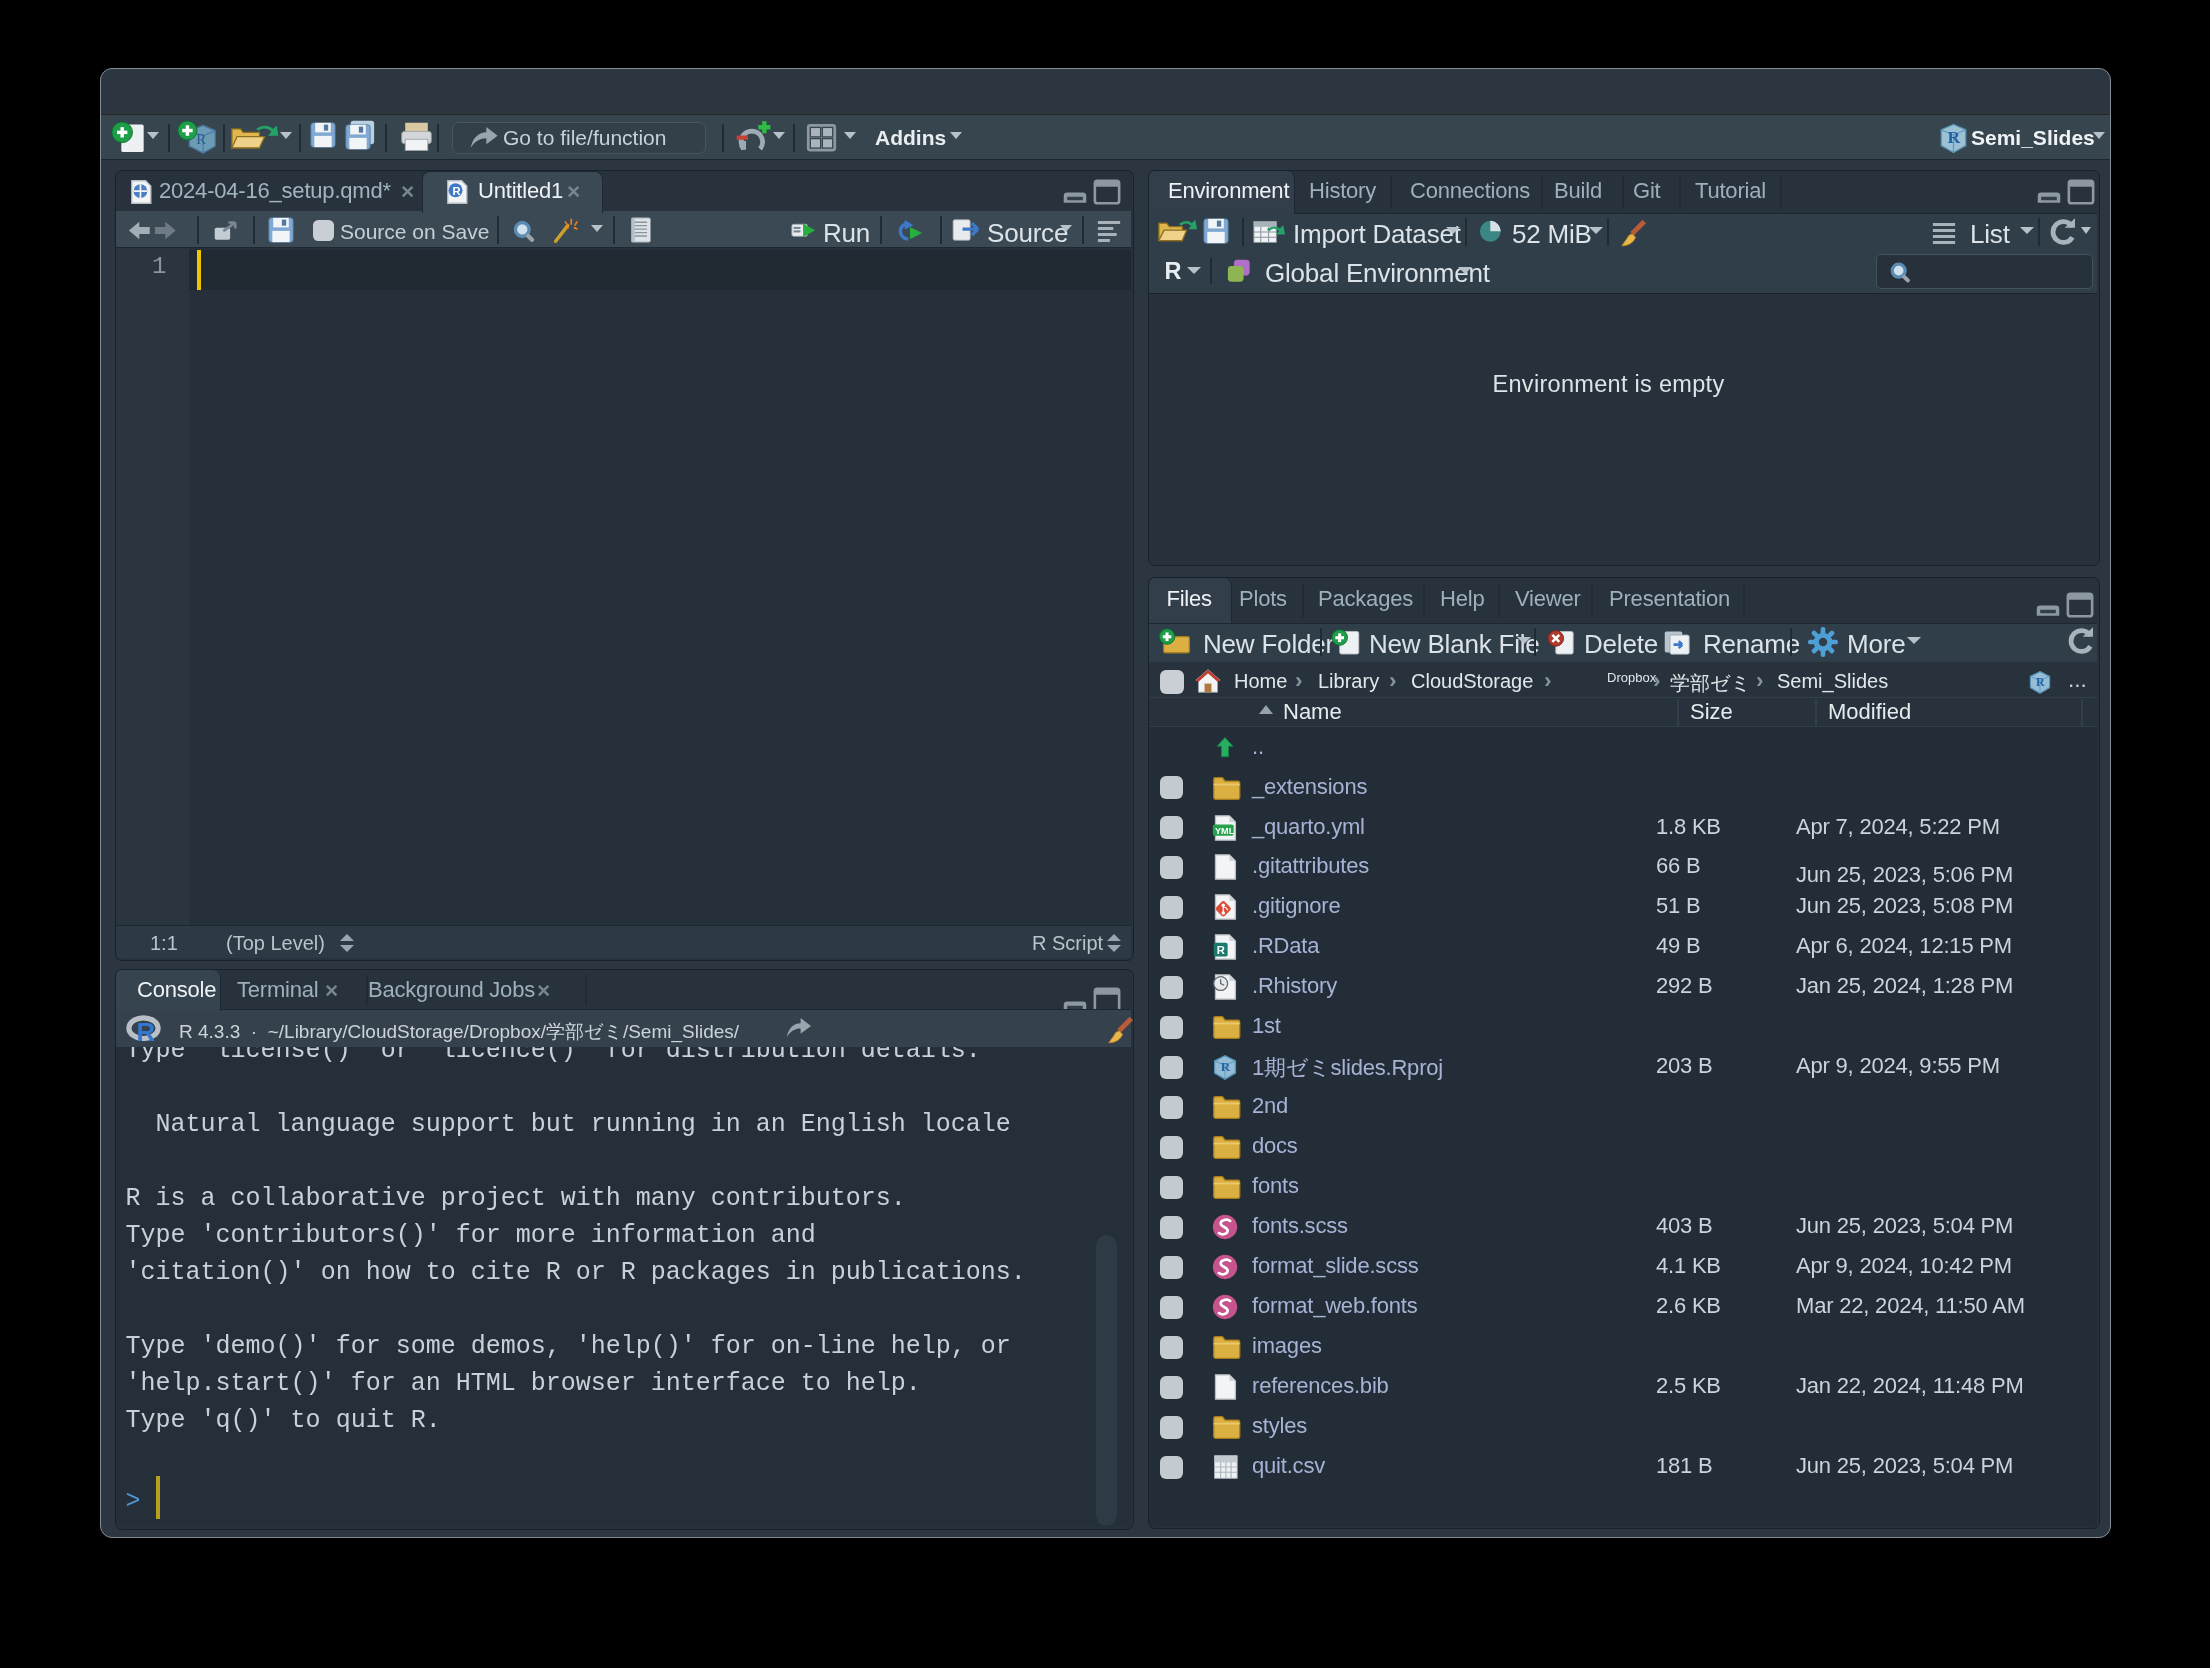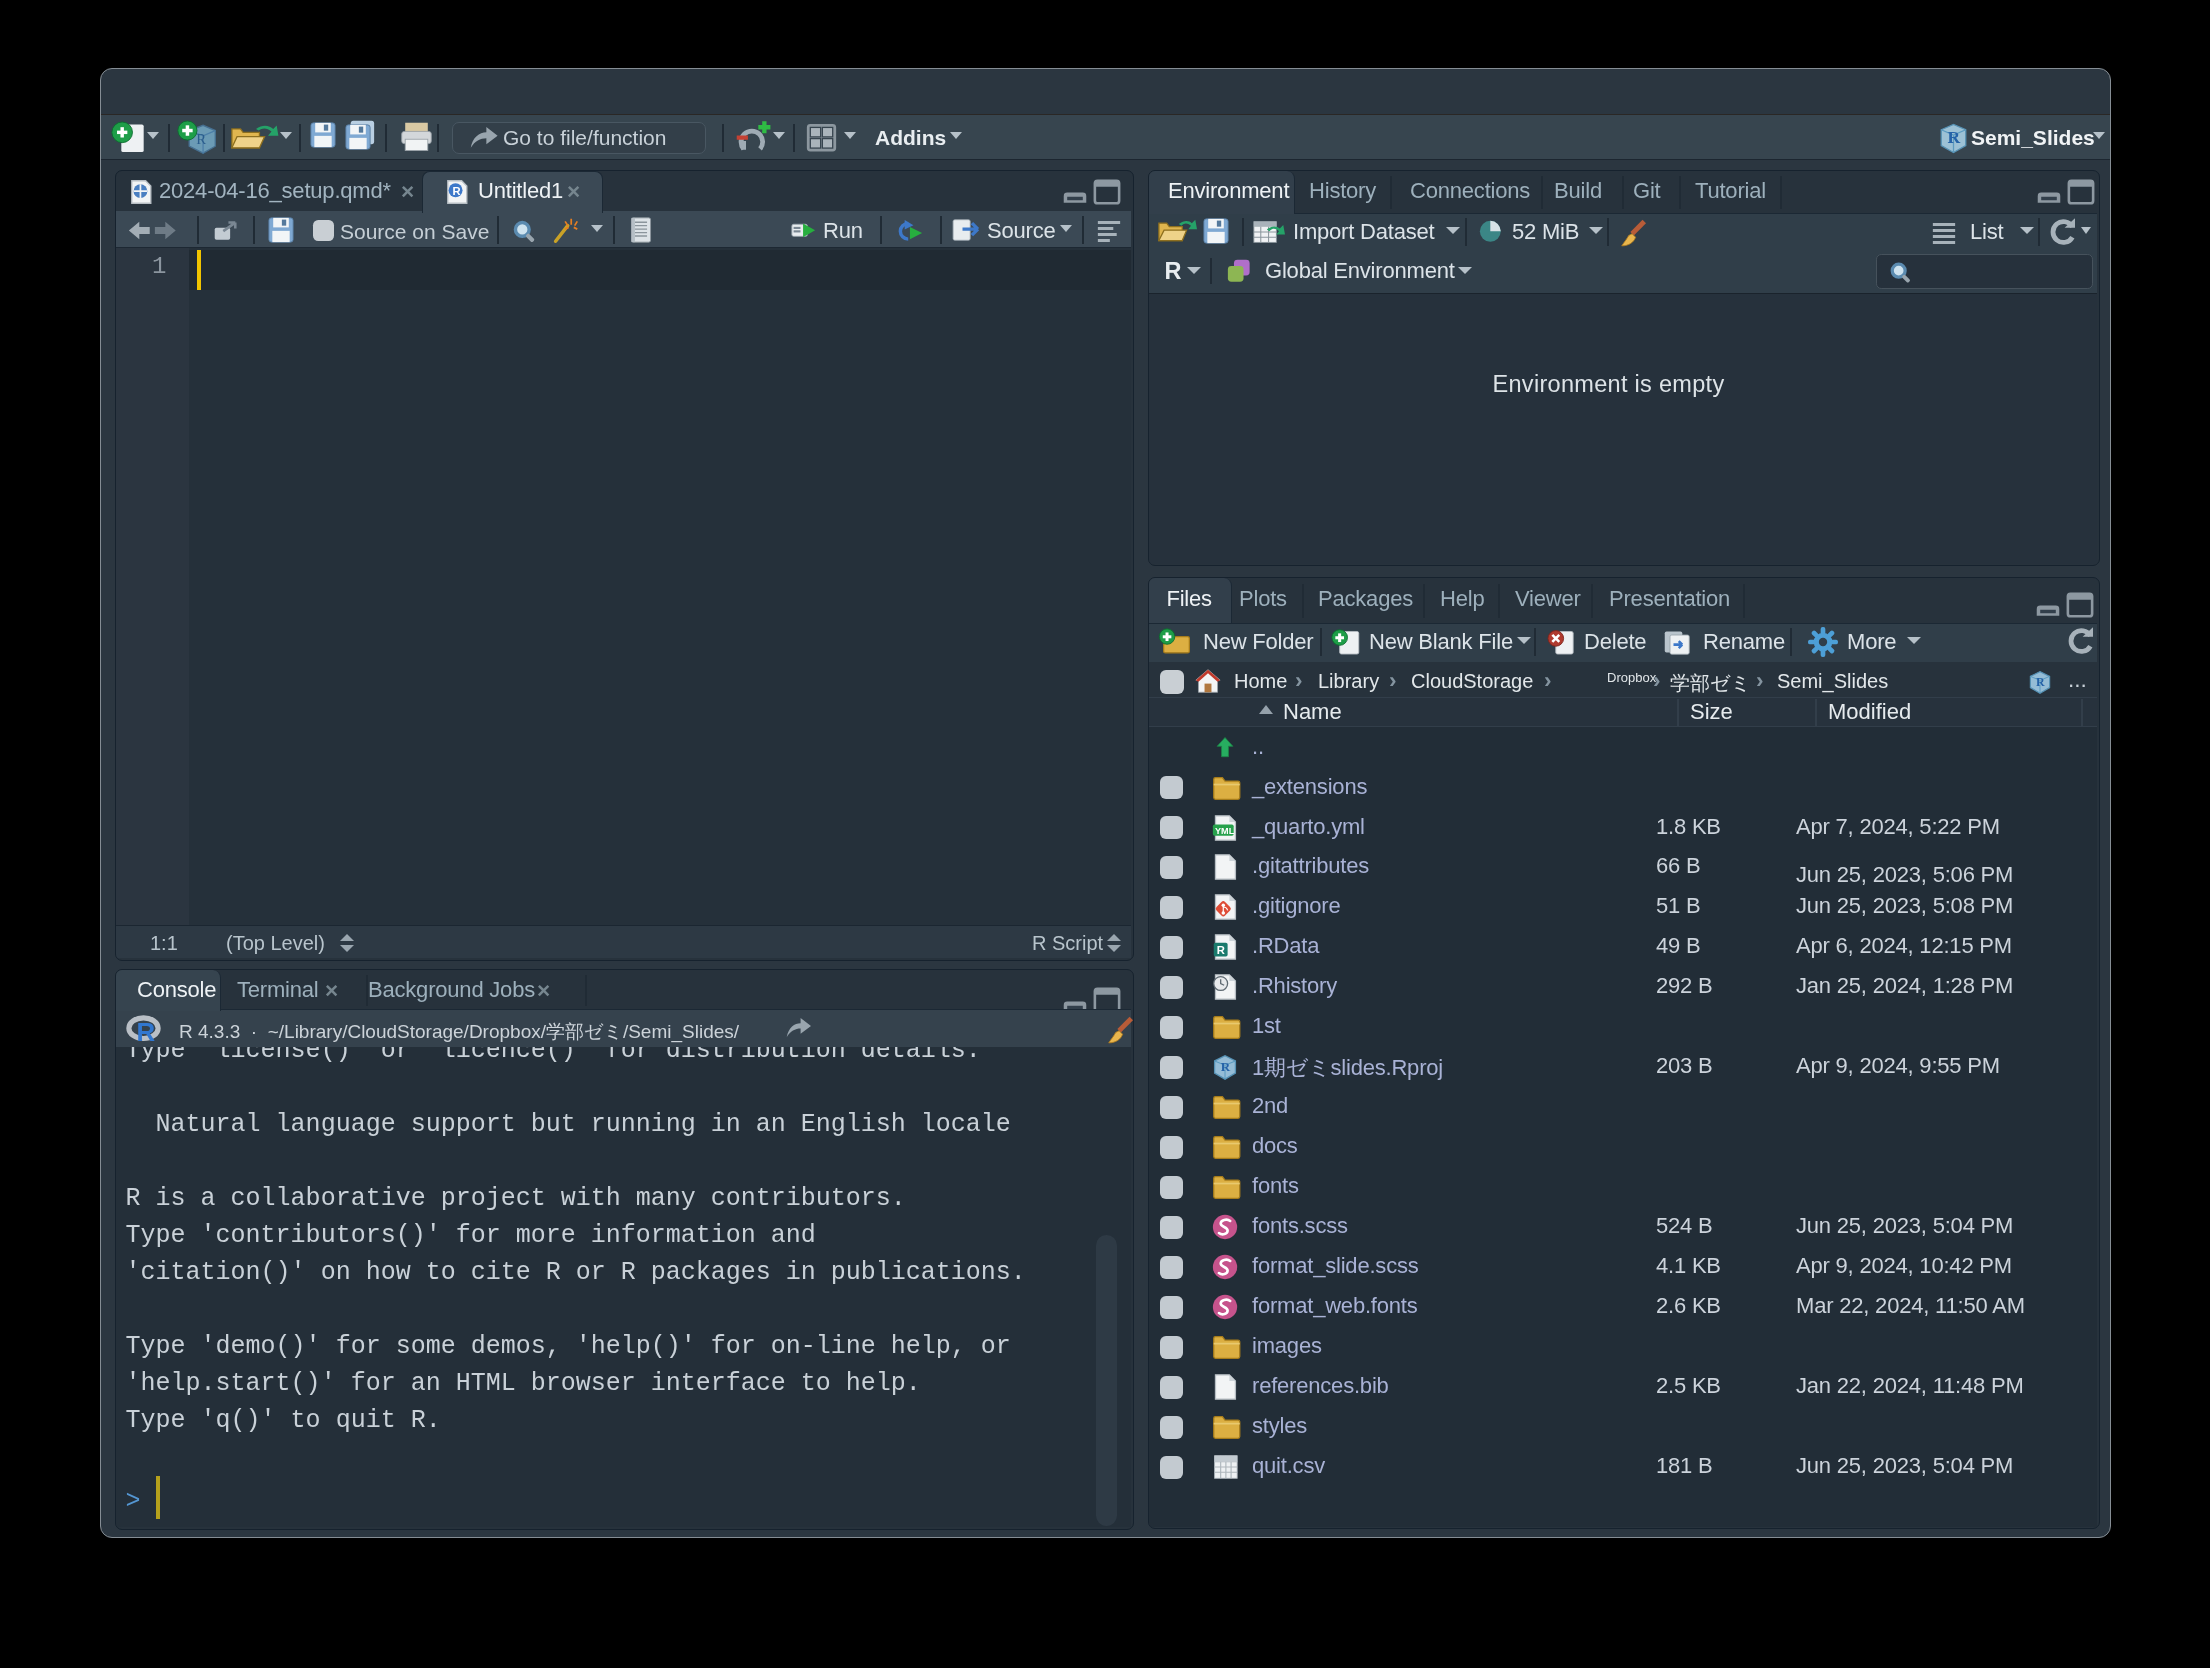--- a/index.html
+++ b/index.html
@@ -8,21 +8,21 @@
 .win{position:absolute;left:100px;top:68px;width:2011px;height:1470px;background:#2b3640;border:1.7px solid #858d94;border-radius:12px;box-sizing:border-box;overflow:hidden;}
 .titlebar{position:absolute;left:0;top:0;width:100%;height:47px;background:#3c3836;}
 .tl{position:absolute;top:12px;width:21px;height:21px;border-radius:50%;}
 .title{position:absolute;top:0;left:0;width:100%;height:47px;line-height:49px;text-align:center;color:#d6d4d1;font-size:22px;font-weight:bold;letter-spacing:-0.3px;}
 .maintb{position:absolute;left:0;top:45px;width:100%;height:46px;background:#37454f;border-bottom:1.7px solid #1c2630;border-top:1.7px solid #2a2725;box-sizing:border-box;}
 .pane{position:absolute;background:#232e38;border:1.7px solid #16222e;border-radius:7px;box-sizing:border-box;overflow:hidden;}
 .tsep{position:absolute;width:1.7px;background:#202b35;}
 .dd{position:absolute;width:0;height:0;border-left:7px solid transparent;border-right:7px solid transparent;border-top:7.8px solid #b6c1c9;}
 .tabtxt{color:#9db0bc;font-size:22px;letter-spacing:-0.2px;}
 .atabtxt{color:#eef2f5;font-size:22px;letter-spacing:-0.2px;}
-.tbtxt{color:#dce3e8;font-size:22px;letter-spacing:-0.2px;}
+.tbtxt{color:#dce3e8;font-size:26px;letter-spacing:-0.2px;}
 .x{color:#76868f;font-size:22.6px;font-weight:bold;}
 .mono{font-family:"Liberation Mono",monospace;}
 .cb{position:absolute;background:#c9cfd4;border-radius:5.2px;}
 .chev{color:#8494a0;font-size:22.6px;}
 .fname{color:#a9b2d5;font-size:22px;letter-spacing:-0.2px;}
 .fmeta{color:#ccd3db;font-size:22px;letter-spacing:-0.2px;}
 .hdrtxt{color:#e6ebee;font-size:22px;}
 svg{position:absolute;overflow:visible;}
 </style></head>
 <body>
@@ -522,21 +522,21 @@
         <path d="M2 27 L2 6 Q2 4 4 4 L12 4 L15 8 L30 8 Q32 8 32 10 L32 27 Q32 29 30 29 L4 29 Q2 29 2 27 Z" fill="#dcaf42" stroke="#a67c1b" stroke-width="1.5"></path>
         <path d="M2 12 L32 12" stroke="#e8c96e" stroke-width="2"></path>
       </svg>
       <div class="abs fname" style="left:103px;top:595px;">fonts</div>
       <div class="cb" style="left:11.3px;top:638px;width:22.6px;height:22.6px;background:#c3cad0;border-radius:6px;"></div>
       <svg style="left:63px;top:635px" width="29.5" height="28" viewBox="0 0 34 32">
         <circle cx="15" cy="16" r="14" fill="#c6538c"></circle>
         <path d="M21 9 C17 6 10 8 10 12 C10 16 18 16 18 20 C18 24 12 26 8 23" stroke="#fff" stroke-width="3" fill="none" stroke-linecap="round"></path>
       </svg>
       <div class="abs fname" style="left:103px;top:635px;">fonts.scss</div>
-      <div class="abs fmeta" style="left:507px;top:635px;">524 B</div>
+      <div class="abs fmeta" style="left:507px;top:635px;">403 B</div>
       <div class="abs fmeta" style="left:647px;top:635px;">Jun 25, 2023, 5:04 PM</div>
       <div class="cb" style="left:11.3px;top:678px;width:22.6px;height:22.6px;background:#c3cad0;border-radius:6px;"></div>
       <svg style="left:63px;top:675px" width="29.5" height="28" viewBox="0 0 34 32">
         <circle cx="15" cy="16" r="14" fill="#c6538c"></circle>
         <path d="M21 9 C17 6 10 8 10 12 C10 16 18 16 18 20 C18 24 12 26 8 23" stroke="#fff" stroke-width="3" fill="none" stroke-linecap="round"></path>
       </svg>
       <div class="abs fname" style="left:103px;top:675px;">format_slide.scss</div>
       <div class="abs fmeta" style="left:507px;top:675px;">4.1 KB</div>
       <div class="abs fmeta" style="left:647px;top:675px;">Apr 9, 2024, 10:42 PM</div>
       <div class="cb" style="left:11.3px;top:718px;width:22.6px;height:22.6px;background:#c3cad0;border-radius:6px;"></div>

